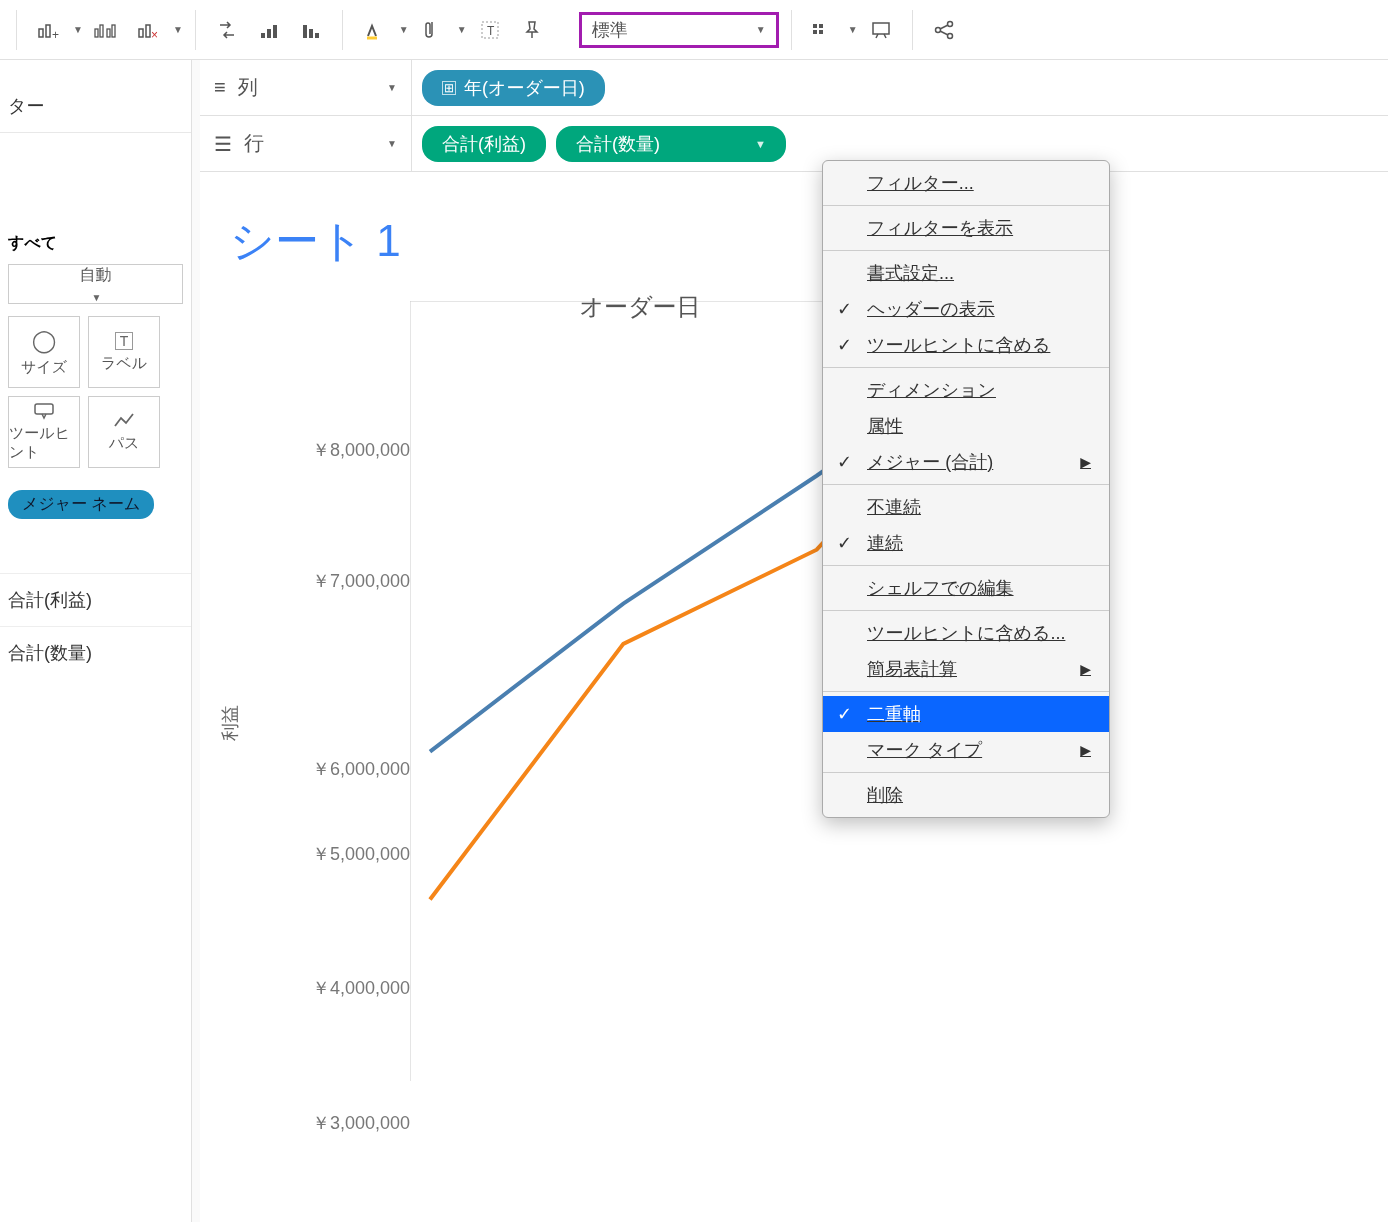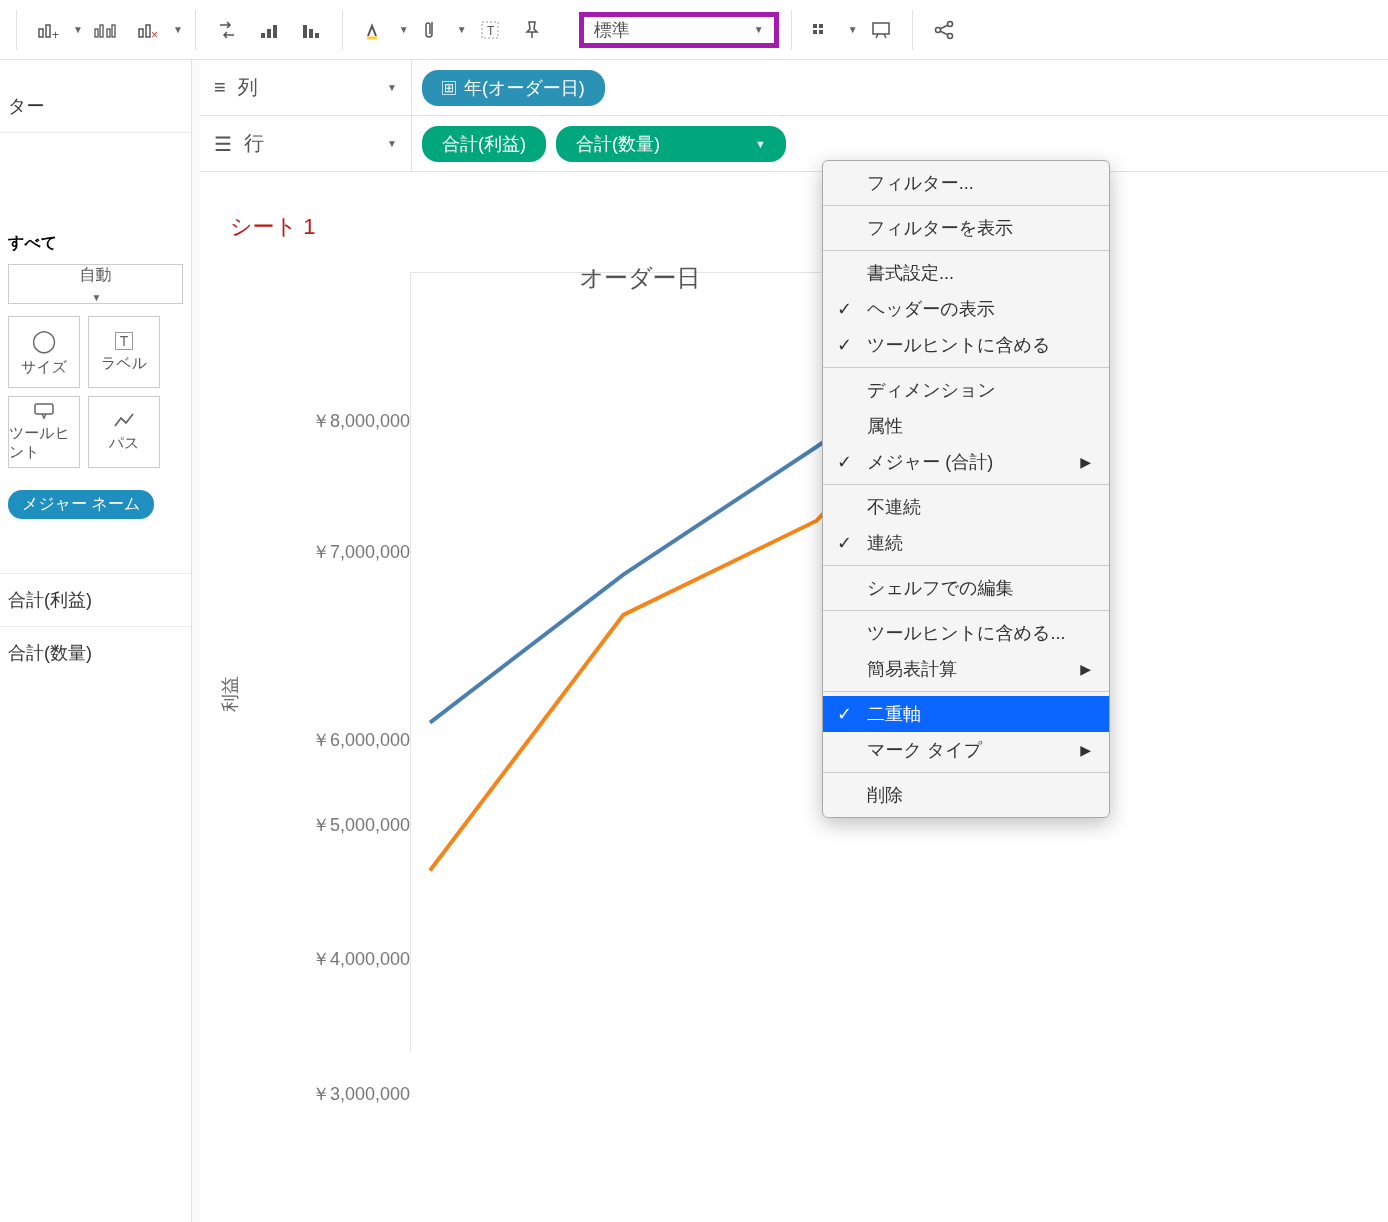--- a/index.html
+++ b/index.html
@@ -3,52 +3,52 @@
 <meta charset="utf-8">
 <style>
 * { box-sizing: border-box; margin: 0; padding: 0; font-family: -apple-system, 'Hiragino Sans', sans-serif; }
 body { background: #fafafa; overflow: hidden; width: 1388px; height: 1222px; position: relative; }
 
 
 .toolbar { height: 60px; background: #fff; border-bottom: 1px solid #e0e0e0; display: flex; align-items: center; padding: 0 8px; gap: 4px; }
 .toolbar .sep { width: 1px; height: 40px; background: #e0e0e0; margin: 0 8px; }
 .tbtn { width: 38px; height: 38px; display: flex; align-items: center; justify-content: center; border: none; background: transparent; cursor: pointer; color: #444; }
 .dropdown-caret { font-size: 10px; color: #666; margin-left: 2px; }
-.fit-select { border: 5px solid #a21caf; height: 36px; width: 200px; padding: 0 10px; display: flex; align-items: center; justify-content: space-between; font-size: 18px; color: #555; background: #fff; }
+.fit-select { border: 3px solid #a21caf; height: 36px; width: 200px; padding: 0 10px; display: flex; align-items: center; justify-content: space-between; font-size: 18px; color: #555; background: #fff; }
 
 
 .left-col { position: absolute; left: 0; top: 60px; width: 192px; background: #fff; border-right: 1px solid #e0e0e0; height: calc(100% - 60px); padding-top: 20px; }
 .left-sec { border-bottom: 1px solid #e8e8e8; padding: 14px 8px; font-size: 18px; color: #333; }
 .marks-header { font-weight: 600; margin: 20px 8px 10px; font-size: 16px; }
 .auto-select { border: 1px solid #ccc; margin: 0 8px 12px; height: 40px; padding: 0 8px; display: flex; align-items: center; justify-content: space-between; font-size: 16px; color: #555; flex-direction: column; }
 .mark-cells { display: flex; gap: 8px; margin: 0 8px 8px; }
 .mark-cell { border: 1px solid #ccc; width: 72px; height: 72px; display: flex; flex-direction: column; align-items: center; justify-content: center; font-size: 15px; color: #555; gap: 4px; }
 .mark-cell .ic { font-size: 22px; color: #666; }
-.measure-pill { background: #1f8fbf; color: #ffffff; border-radius: 14px; padding: 4px 14px; margin: 14px 8px; font-size: 16px; display: inline-block; }
+.measure-pill { background: #1f8fbf; color: #0f172a; border-radius: 14px; padding: 4px 14px; margin: 14px 8px; font-size: 16px; display: inline-block; }
 .left-text { font-size: 18px; color: #333; padding: 14px 8px; border-top: 1px solid #eee; }
 
 
 .shelves { position: absolute; left: 200px; top: 60px; right: 0; }
 .shelf-row { display: flex; align-items: center; height: 56px; border-bottom: 1px solid #e0e0e0; background: #fff; }
 .shelf-label { width: 212px; display: flex; align-items: center; gap: 12px; padding: 0 14px; color: #555; font-size: 20px; border-right: 1px solid #e0e0e0; height: 100%; justify-content: space-between; }
 .shelf-label .lbl-inner { display: flex; align-items: center; gap: 12px; }
 .pill { border-radius: 16px; color: #fff; padding: 6px 20px; font-size: 18px; margin-left: 10px; display: flex; align-items: center; gap: 8px; }
 .pill-blue { background: #2b92b6; }
 .pill-green { background: #00a77d; }
 .pill .drop { margin-left: auto; font-size: 11px; opacity: 0.85; }
 
 
 .sheet { position: absolute; left: 200px; top: 172px; right: 0; bottom: 0; background: #fff; padding: 20px 30px; }
-.sheet-title { font-size: 22px; color: #b91c1c; margin: 20px 0 30px; }
+.sheet-title { font-size: 44px; color: #3b82f6; margin: 20px 0 30px; }
 .chart-wrap { position: relative; width: 820px; height: 820px; }
 .y-axis-label { position: absolute; left: -18px; top: 50%; transform: rotate(-90deg); font-size: 18px; color: #666; }
 .x-title { position: absolute; top: -10px; left: 50%; transform: translateX(-50%); font-size: 24px; color: #555; }
 
 
-.context-menu { position: absolute; left: 822px; top: 160px; width: 288px; background: #f5f5f5; border: 1px solid #aaa; border-radius: 6px; box-shadow: 0 6px 20px rgba(0,0,0,0.25); font-size: 18px; color: #333; padding: 4px 0; z-index: 100; }
+.context-menu { position: absolute; left: 822px; top: 160px; width: 288px; background: #f5f5f5; border: 1px solid #aaa; border-radius: 6px; box-shadow: 0 6px 20px rgba(0,0,0,0.25); font-size: 18px; color: #333; padding: 4px 0; z-index: 100; text-decoration: underline; }
 .menu-item { padding: 6px 18px 6px 44px; position: relative; display: flex; align-items: center; justify-content: space-between; }
 .menu-item.selected { background: #0a66ff; color: #fff; }
 .menu-item .check { position: absolute; left: 14px; }
 .menu-item .sub { font-size: 14px; }
 .menu-sep { height: 1px; background: #ccc; margin: 4px 0; }
 
 svg { display: block; }
 </style>
 </head>
 <body>

